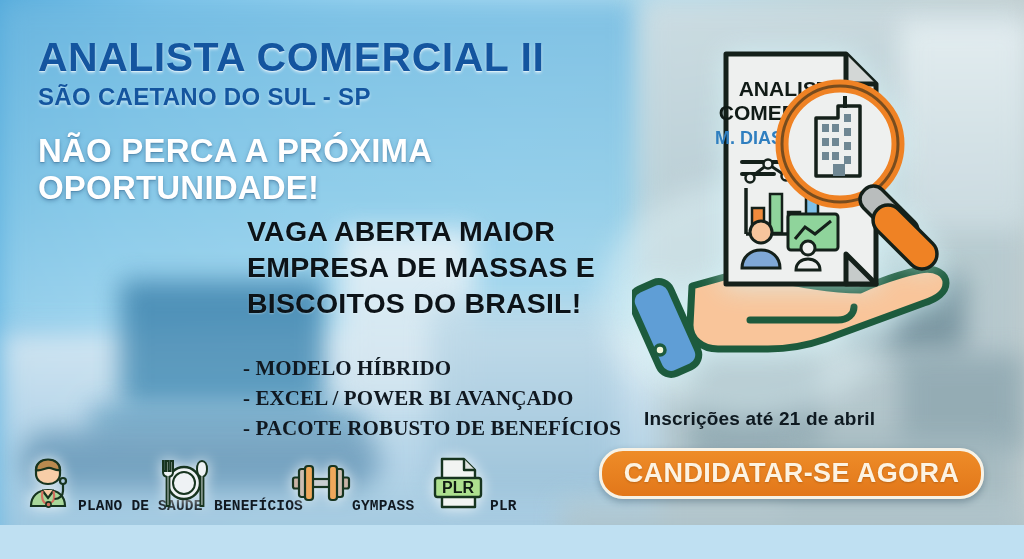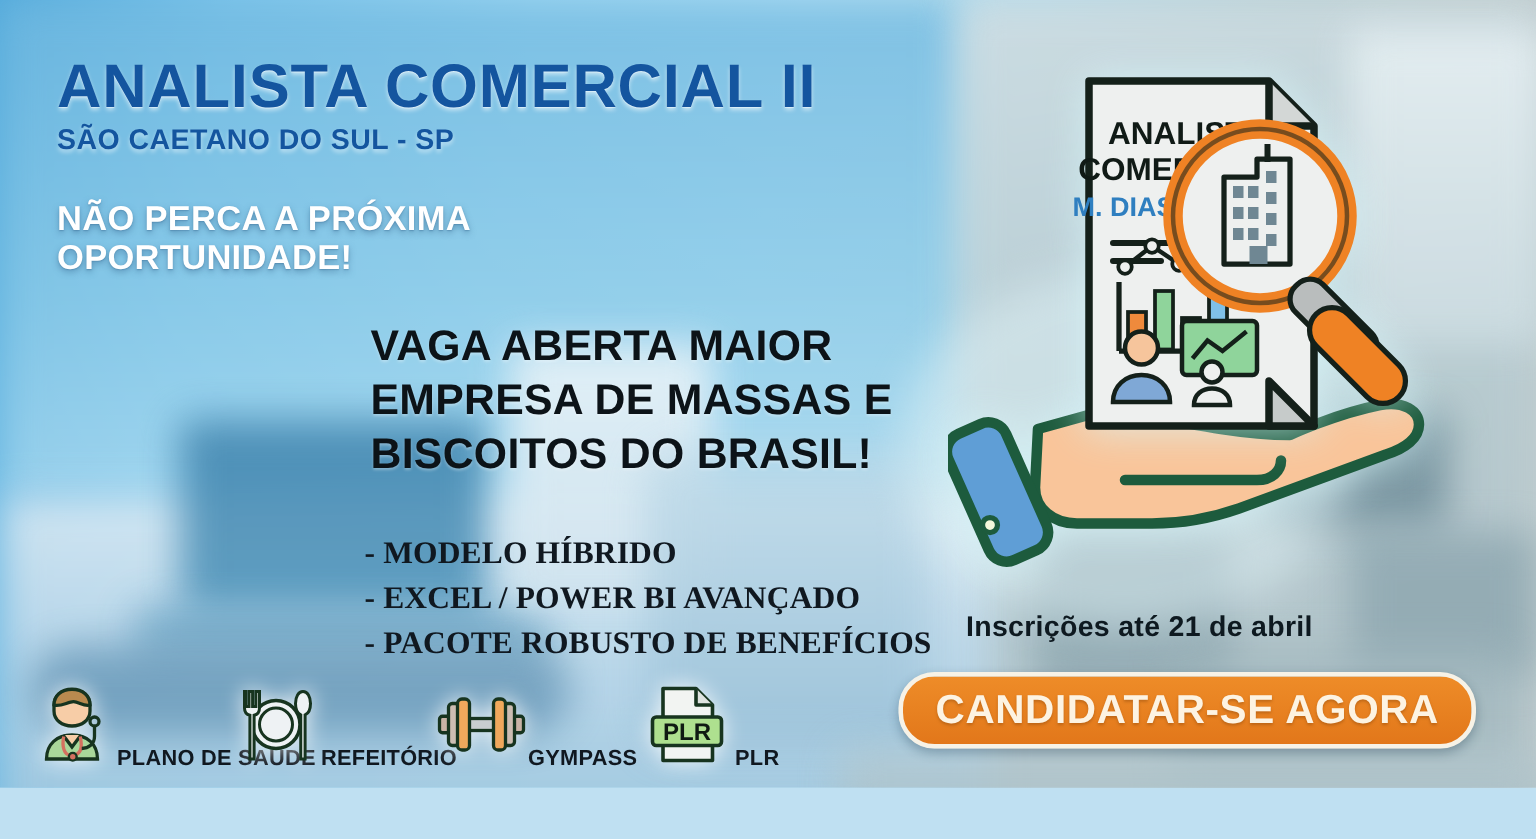--- a/index.html
+++ b/index.html
@@ -59,28 +59,28 @@
   .txt{position:absolute;z-index:6;}
   .headline{
     left:38px;top:34px;
     font-size:41px;font-weight:800;letter-spacing:.5px;
     color:#14559f;
     text-shadow:0 2px 3px rgba(255,255,255,.55), 0 1px 0 rgba(255,255,255,.4);
     white-space:nowrap;
   }
   .subhead{
     left:38px;top:83px;
-    font-size:19px;font-weight:800;letter-spacing:.3px;
+    font-size:24px;font-weight:800;letter-spacing:.3px;
     color:#14559f;
     text-shadow:0 2px 3px rgba(255,255,255,.5);
     white-space:nowrap;
   }
   .promo{
     left:38px;top:133px;
-    font-size:23px;font-weight:800;line-height:1.12;letter-spacing:.2px;
+    font-size:33px;font-weight:800;line-height:1.12;letter-spacing:.2px;
     color:#ffffff;
     text-shadow:0 2px 4px rgba(60,110,150,.55), 0 1px 1px rgba(50,100,140,.4);
   }
   .pitch{
     left:247px;top:213px;
     font-size:28.5px;font-weight:800;line-height:1.27;letter-spacing:.2px;
     color:#0c1318;
     text-shadow:0 1px 2px rgba(255,255,255,.3);
   }
   .bullets{
@@ -115,21 +115,21 @@
     text-shadow:0 1px 2px rgba(140,70,10,.45);
   }
 
   
   .perks{position:absolute;z-index:6;left:18px;top:452px;width:530px;
     display:flex;justify-content:space-between;align-items:flex-end;}
   .perk{width:122px;display:flex;flex-direction:row;align-items:flex-end;}
   .perk-ico{width:64px;height:62px;display:flex;align-items:center;justify-content:center;
     filter:drop-shadow(0 0 7px rgba(255,255,255,.85));}
   .perk-lb{margin-top:5px;font-size:14.5px;font-weight:800;color:#101820;letter-spacing:.2px;
-    white-space:nowrap;}
+    white-space:nowrap;font-family:Liberation Mono, monospace;}
 
   
   .illus{position:absolute;z-index:5;left:636px;top:36px;width:340px;height:320px;}
   .illus svg{display:block;filter:drop-shadow(0 0 14px rgba(215,245,250,.75));}
 </style>
 </head>
 <body>
 
 <div class="banner">
 
@@ -199,21 +199,21 @@
 
     <div class="perk">
       <div class="perk-ico">
         <svg width="60" height="58" viewBox="0 0 60 58">
           <circle cx="30" cy="29" r="16" fill="#eef2f4" stroke="#17341f" stroke-width="2.4"></circle>
           <circle cx="30" cy="29" r="11" fill="none" stroke="#17341f" stroke-width="2"></circle>
           <path d="M9 7v11c0 2.6 1.6 4.4 3.6 4.8V52h2.8V22.8C17.4 22.4 19 20.6 19 18V7h-2.4v10h-2.2V7h-2.4v10H9.8V7z" fill="#eef2f4" stroke="#17341f" stroke-width="2"></path>
           <path d="M48 7c-3 0-5 3.4-5 8 0 3.7 1.4 6.6 3.5 7.6V52h2.9V22.6C51.6 21.6 53 18.7 53 15c0-4.6-2-8-5-8z" fill="#eef2f4" stroke="#17341f" stroke-width="2"></path>
         </svg>
       </div>
-      <div class="perk-lb">REFEITÓRIO</div>
+      <div class="perk-lb">BENEFÍCIOS</div>
     </div>
 
     <div class="perk">
       <div class="perk-ico">
         <svg width="62" height="58" viewBox="0 0 62 58">
           <rect x="19" y="25" width="24" height="8" fill="#c9cdd0" stroke="#17341f" stroke-width="2.2"></rect>
           <rect x="3" y="23.5" width="7" height="11" rx="2" fill="#c9b3a6" stroke="#17341f" stroke-width="2.2"></rect>
           <rect x="52" y="23.5" width="7" height="11" rx="2" fill="#c9b3a6" stroke="#17341f" stroke-width="2.2"></rect>
           <rect x="9" y="15" width="7" height="28" rx="2.5" fill="#cdbdb2" stroke="#17341f" stroke-width="2.2"></rect>
           <rect x="46" y="15" width="7" height="28" rx="2.5" fill="#cdbdb2" stroke="#17341f" stroke-width="2.2"></rect>

